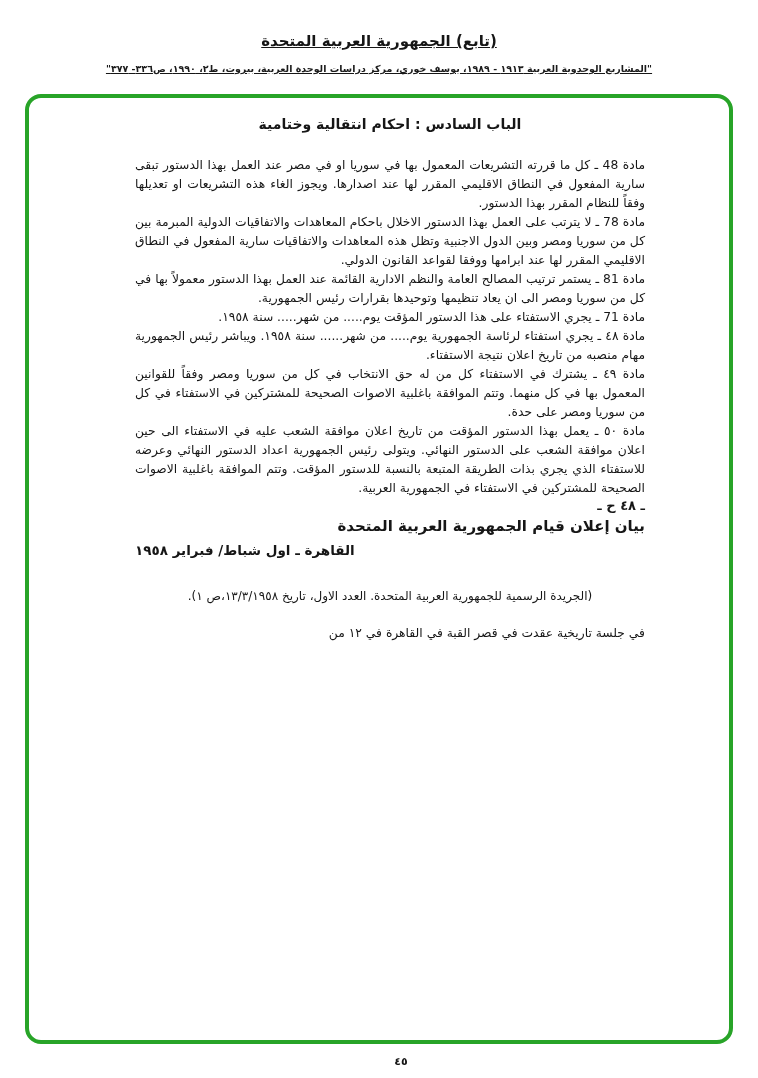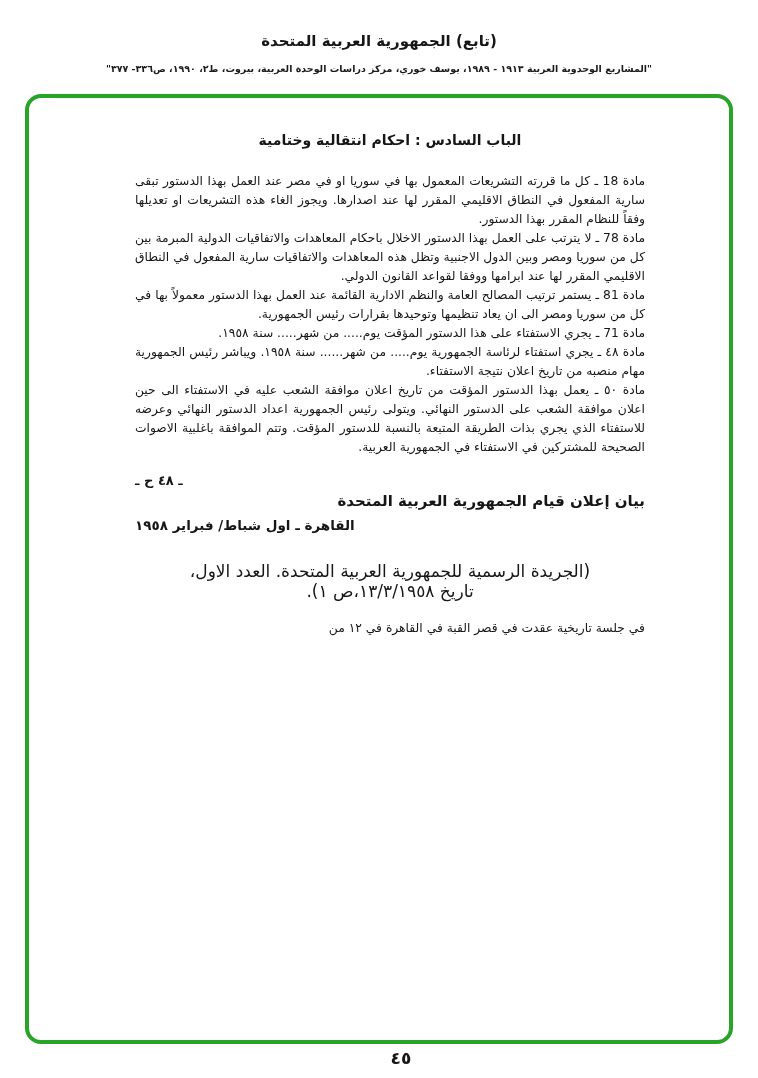--- a/index.html
+++ b/index.html
@@ -4,77 +4,78 @@
 <style>
   :root{ --frame-color:#28a428; --ink:#161616; }
   *{ box-sizing:border-box; }
   html,body{ margin:0; padding:0; }
   body{
     width:758px; height:1078px;
     background:#ffffff;
     font-family:"DejaVu Sans","Liberation Sans",sans-serif;
     color:var(--ink);
   }
-  .page{ position:relative; width:758px; height:1078px; direction:rtl; overflow:hidden; }
+  .page{ position:relative; width:758px; height:1078px; direction:rtl; overflow:hidden;text-decoration:underline; }
 
   .page-header{ text-align:center; padding-top:32px; }
   .header-title{ font-size:15px; font-weight:bold; letter-spacing:0; }
   .citation{ font-size:9.5px; font-weight:bold; margin-top:13px; color:#1b1b1b; }
 
   .frame{
     position:absolute; top:94px; right:25px; left:25px; height:950px;
     border:4px solid var(--frame-color);
     border-radius:16px;
-    padding:28px 84px 18px 106px;
+    padding:12px 84px 18px 106px;
     overflow:hidden;
     background:#ffffff;
   }
 
   .section-title{ text-align:center; font-weight:bold; font-size:14px; margin:6px 0 24px; }
 
   .article{
     font-size:12.3px; line-height:19px;
     text-align:justify; text-justify:inter-word;
     margin:0; direction:rtl;
   }
 
-  .marker{ text-align:left; font-size:13px; font-weight:bold; margin-top:16px; }
+  .marker{ text-align:right; font-size:13px; font-weight:bold; margin-top:0; }
   .decl-title{ font-weight:bold; font-size:15px; margin-top:4px; }
   .decl-subtitle{ text-align:left; font-weight:bold; font-size:13.5px; margin-top:7px; }
 
   .source-note{
-    text-align:center; font-size:17px; line-height:20px;
+    text-align:center; font-size:12px; line-height:20px;
     margin:28px auto 0; width:430px;
   }
   .opening-line{ text-align:right; font-size:12.3px; margin:20px 0 16px; }
 
   .page-number{
     position:absolute; bottom:10px; left:0; right:0;
-    text-align:center; font-size:17px; font-weight:bold;margin-left:44px;
+    text-align:center; font-size:11px; font-weight:bold;margin-left:44px;
   }
 </style>
 </head>
 <body>
 
 <div class="page">
 
   <div class="page-header">
     <div class="header-title">(تابع) الجمهورية العربية المتحدة</div>
     <div class="citation">"المشاريع الوحدوية العربية ١٩١٣ - ١٩٨٩، يوسف خوري، مركز دراسات الوحدة العربية، بيروت، ط٢، ١٩٩٠، ص٣٣٦- ٣٧٧"</div>
   </div>
 
   <div class="frame">
 
     <div class="section-title">الباب السادس : احكام انتقالية وختامية</div>
 
-    <p class="article">مادة 18 ـ كل ما قررته التشريعات المعمول بها في سوريا او في مصر عند العمل بهذا الدستور تبقى سارية المفعول في النطاق الاقليمي المقرر لها عند اصدارها. ويجوز الغاء هذه التشريعات او تعديلها وفقاً للنظام المقرر بهذا الدستور.</p>
+    <p class="article">مادة 48 ـ كل ما قررته التشريعات المعمول بها في سوريا او في مصر عند العمل بهذا الدستور تبقى سارية المفعول في النطاق الاقليمي المقرر لها عند اصدارها. ويجوز الغاء هذه التشريعات او تعديلها وفقاً للنظام المقرر بهذا الدستور.</p>
     <p class="article">مادة 78 ـ لا يترتب على العمل بهذا الدستور الاخلال باحكام المعاهدات والاتفاقيات الدولية المبرمة بين كل من سوريا ومصر وبين الدول الاجنبية وتظل هذه المعاهدات والاتفاقيات سارية المفعول في النطاق الاقليمي المقرر لها عند ابرامها ووفقا لقواعد القانون الدولي.</p>
     <p class="article">مادة 81 ـ يستمر ترتيب المصالح العامة والنظم الادارية القائمة عند العمل بهذا الدستور معمولاً بها في كل من سوريا ومصر الى ان يعاد تنظيمها وتوحيدها بقرارات رئيس الجمهورية.</p>
     <p class="article">مادة 71 ـ يجري الاستفتاء على هذا الدستور المؤقت يوم..... من شهر..... سنة ١٩٥٨.</p>
     <p class="article">مادة ٤٨ ـ يجري استفتاء لرئاسة الجمهورية يوم..... من شهر...... سنة ١٩٥٨. ويباشر رئيس الجمهورية مهام منصبه من تاريخ اعلان نتيجة الاستفتاء.</p>
+    <p class="article">مادة ٤٩ ـ يشترك في الاستفتاء كل من له حق الانتخاب في كل من سوريا ومصر وفقاً للقوانين المعمول بها في كل منهما. وتتم الموافقة باغلبية الاصوات الصحيحة للمشتركين في الاستفتاء في كل من سوريا ومصر على حدة.</p>
     <p class="article">مادة ٥٠ ـ يعمل بهذا الدستور المؤقت من تاريخ اعلان موافقة الشعب عليه في الاستفتاء الى حين اعلان موافقة الشعب على الدستور النهائي. ويتولى رئيس الجمهورية اعداد الدستور النهائي وعرضه للاستفتاء الذي يجري بذات الطريقة المتبعة بالنسبة للدستور المؤقت. وتتم الموافقة باغلبية الاصوات الصحيحة للمشتركين في الاستفتاء في الجمهورية العربية.</p>
 
     <div class="marker">ـ ٤٨ ح ـ</div>
 
     <div class="decl-title">بيان إعلان قيام الجمهورية العربية المتحدة</div>
 
     <div class="decl-subtitle">القاهرة ـ اول شباط/ فبراير ١٩٥٨</div>
 
     <div class="source-note">(الجريدة الرسمية للجمهورية العربية المتحدة. العدد الاول، تاريخ ١٣/٣/١٩٥٨،ص ١).</div>
 

